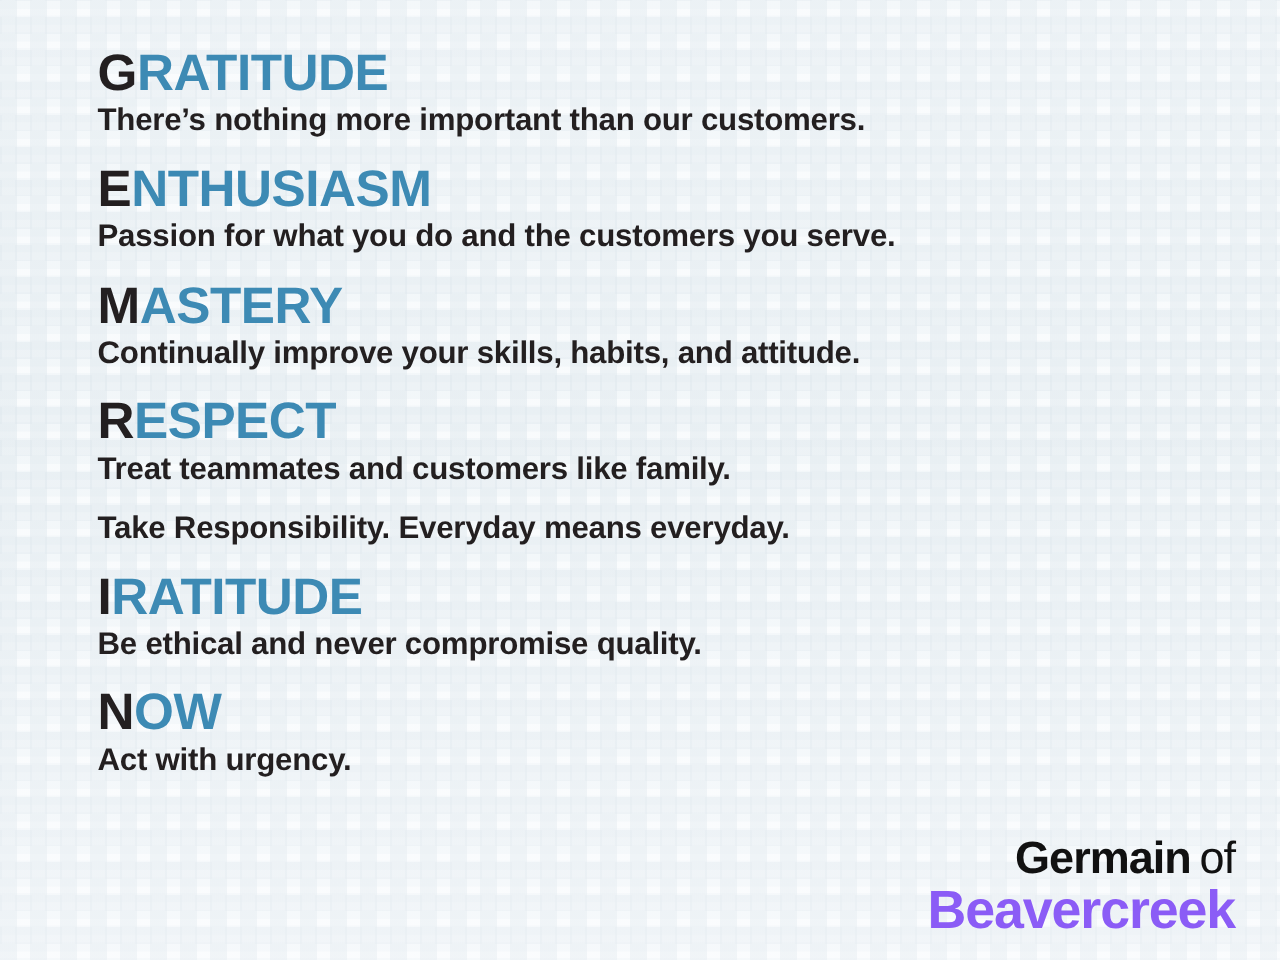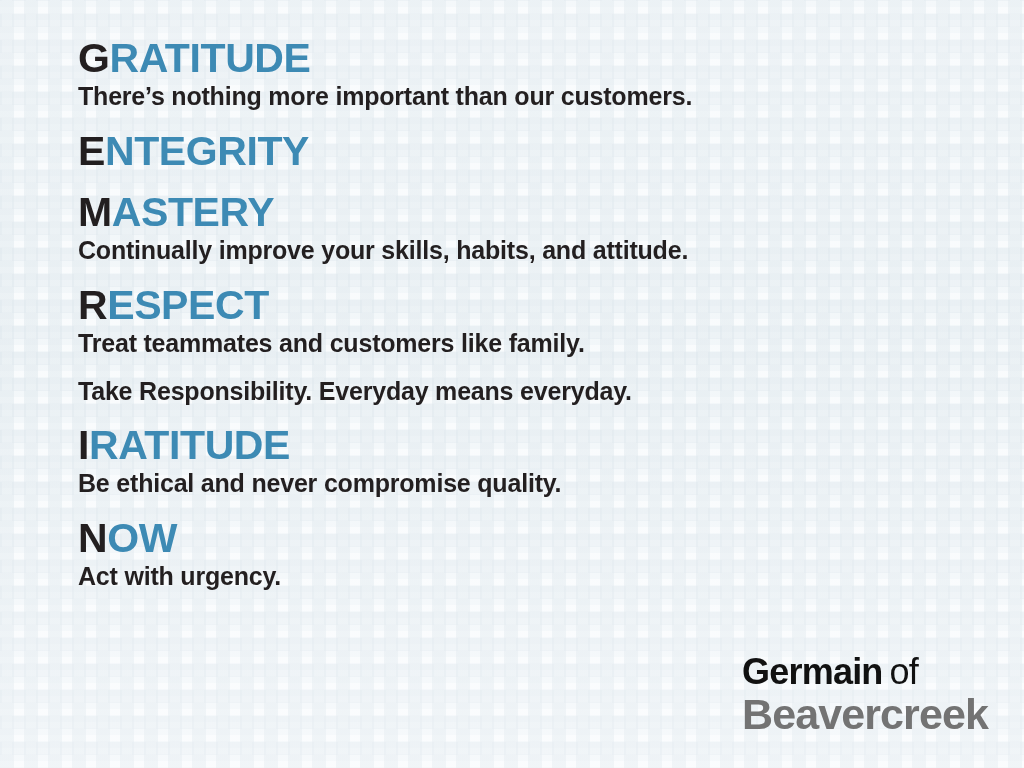--- a/index.html
+++ b/index.html
@@ -137,21 +137,22 @@
     letter-spacing: -0.2px;
     margin: 0;
     color: #231f20;
     white-space: nowrap;
   }
 
   
   #logo {
     position: absolute;
     right: 36px;
-    bottom: 32px;
+    bottom: 18px;
+    text-align: right;
     z-index: 4;
     line-height: 1.0;
   }
 
   #logo-line-1 {
     font-family: "Liberation Sans", sans-serif;
     font-size: 36px;
     letter-spacing: -0.8px;
     white-space: nowrap;
     margin-bottom: 3px;
@@ -166,42 +167,43 @@
     font-weight: normal;
     color: #111111;
     margin-left: 7px;
   }
 
   #logo-line-2 {
     font-family: "Liberation Sans", sans-serif;
     font-weight: bold;
     font-size: 43px;
     letter-spacing: -0.9px;
-    color: #737373;
+    color: #8b5cf6;
     white-space: nowrap;
   }
 </style>
 </head>
 <body>
 
 <div id="poster">
 
   <div id="poster-texture"></div>
   <div id="poster-texture-offset"></div>
   <div id="poster-wash"></div>
 
   <div id="values-list">
 
     <div class="value-block">
       <div class="value-heading"><span class="initial">G</span><span class="rest">RATITUDE</span></div>
       <p class="value-desc">There’s nothing more important than our customers.</p>
     </div>
 
     <div class="value-block">
-      <div class="value-heading"><span class="initial">E</span><span class="rest">NTEGRITY</span></div>
+      <div class="value-heading"><span class="initial">E</span><span class="rest">NTHUSIASM</span></div>
+      <p class="value-desc">Passion for what you do and the customers you serve.</p>
     </div>
 
     <div class="value-block">
       <div class="value-heading"><span class="initial">M</span><span class="rest">ASTERY</span></div>
       <p class="value-desc">Continually improve your skills, habits, and attitude.</p>
     </div>
 
     <div class="value-block">
       <div class="value-heading"><span class="initial">R</span><span class="rest">ESPECT</span></div>
       <p class="value-desc">Treat teammates and customers like family.</p>

